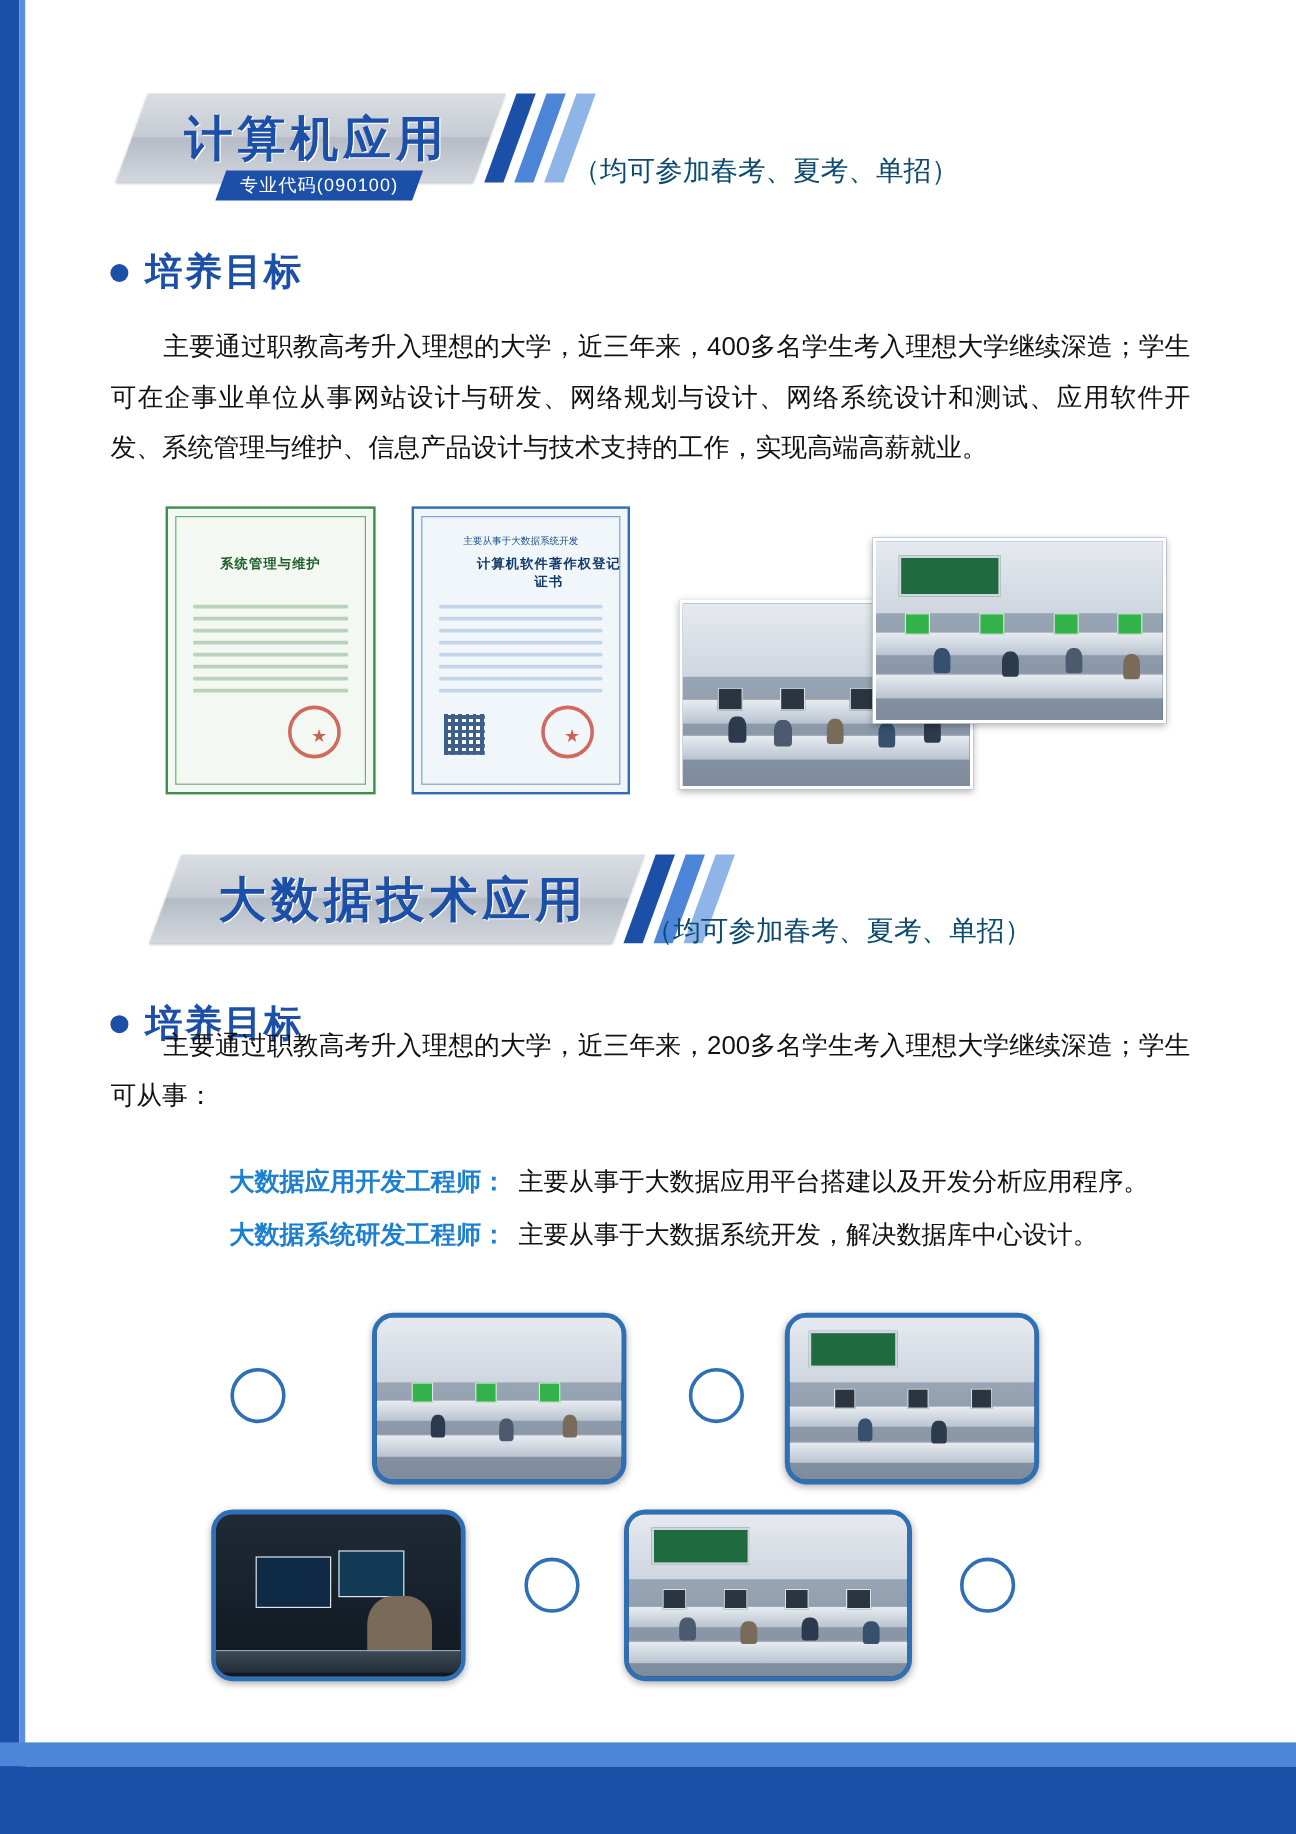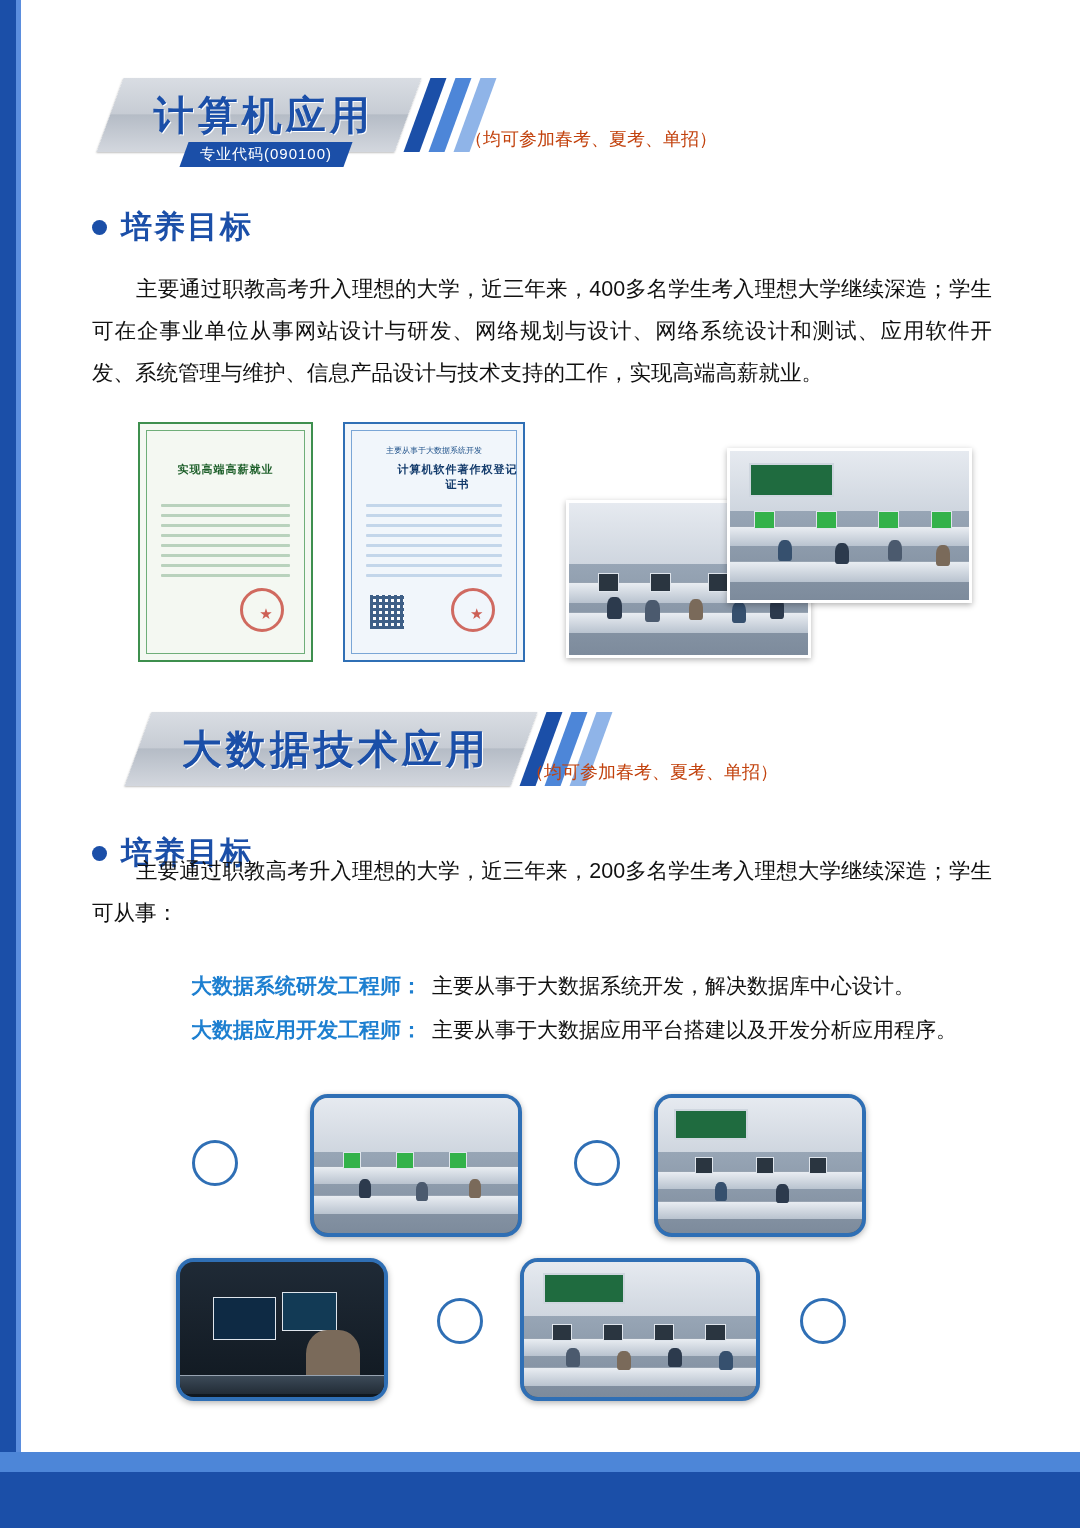--- a/index.html
+++ b/index.html
@@ -100,23 +100,23 @@
     width: 16px;
     height: 74px;
     transform: skewX(-20deg);
     margin-left: 9px;
   }
   .slash.s1 { background: #1b4fa8; }
   .slash.s2 { background: #4d86d8; }
   .slash.s3 { background: #8fb4e8; }
 
   .banner-note {
-    font-size: 18px;
-    color: #c2410c;
-    margin-left: 10px;
+    font-size: 23px;
+    color: #0c4a6e;
+    margin-left: 22px;
     padding-bottom: 4px;
     white-space: nowrap;
   }
 
   
   .sub-head {
     position: absolute;
     display: flex;
     align-items: center;
   }
@@ -323,21 +323,21 @@
   <div class="bullet"></div>
   <div class="sub-head-text">培养目标</div>
 </div>
 
 <div class="para" style="left:92px; top:268px; width:900px;">
   <span class="indent"></span><span>主要通过职教高考升入理想的大学，近三年来，400多名学生考入理想大学继续深造；学生可在企事业单位从事网站设计与研发、网络规划与设计、网络系统设计和测试、应用软件开发、系统管理与维护、信息产品设计与技术支持的工作，实现高端高薪就业。</span>
 </div>
 
 <div class="cert" style="left:138px; top:422px; width:175px; height:240px;">
   <div class="cert-inner"></div>
-  <div class="cert-title">实现高端高薪就业</div>
+  <div class="cert-title">系统管理与维护</div>
   <div class="cert-lines">
       <i></i>
       <i></i>
       <i></i>
       <i></i>
       <i></i>
       <i></i>
       <i></i>
       <i></i>
     </div>
@@ -415,26 +415,26 @@
   <div class="bullet"></div>
   <div class="sub-head-text">培养目标</div>
 </div>
 
 <div class="para" style="left:92px; top:850px; width:900px;">
   <span class="indent"></span><span>主要通过职教高考升入理想的大学，近三年来，200多名学生考入理想大学继续深造；学生可从事：</span>
 </div>
 
 <div class="job-list" style="left:160px; top:966px; width:820px;">
   <div class="job-row">
+    <div class="job-title" style="width:262px;">大数据应用开发工程师：</div>
+    <div class="job-desc">主要从事于大数据应用平台搭建以及开发分析应用程序。</div>
+  </div>
+  <div class="job-row">
     <div class="job-title" style="width:262px;">大数据系统研发工程师：</div>
     <div class="job-desc">主要从事于大数据系统开发，解决数据库中心设计。</div>
-  </div>
-  <div class="job-row">
-    <div class="job-title" style="width:262px;">大数据应用开发工程师：</div>
-    <div class="job-desc">主要从事于大数据应用平台搭建以及开发分析应用程序。</div>
   </div>
 </div>
 
 <div class="ring" style="left:192px; top:1140px; width:46px; height:46px;"></div>
 <div class="ring" style="left:574px; top:1140px; width:46px; height:46px;"></div>
 <div class="ring" style="left:437px; top:1298px; width:46px; height:46px;"></div>
 <div class="ring" style="left:800px; top:1298px; width:46px; height:46px;"></div>
 
 <div class="photo round" style="left:310px; top:1094px; width:212px; height:143px;">
   <div class="photo-scene">

